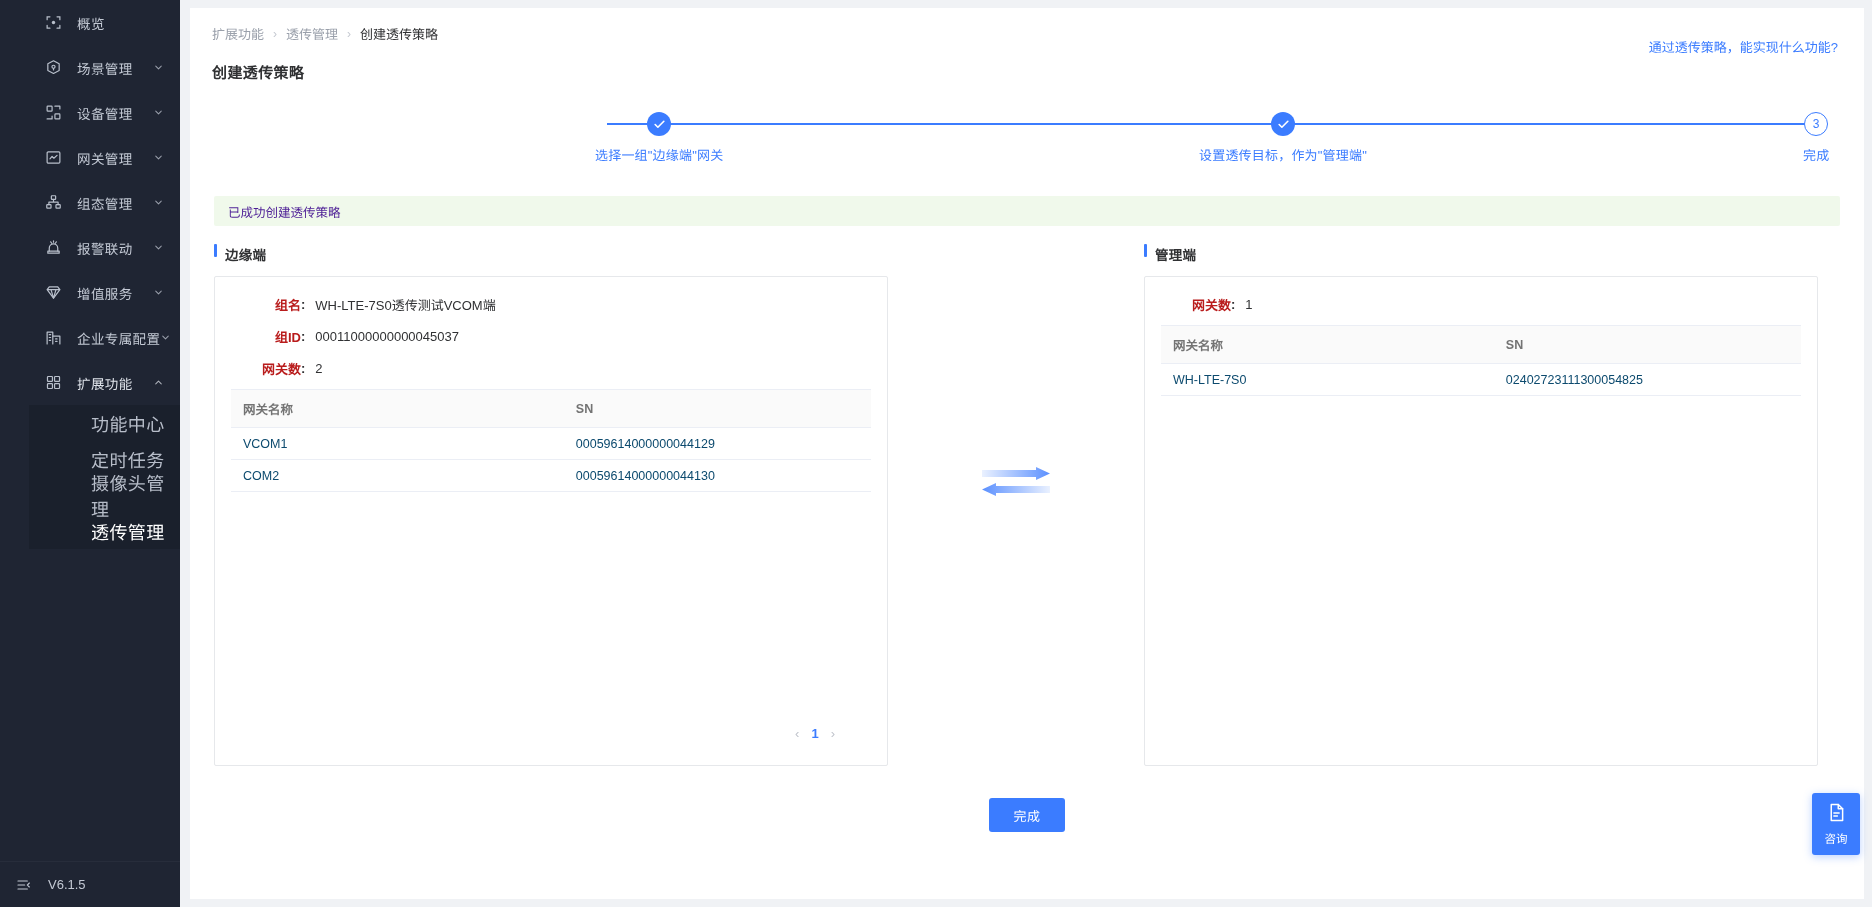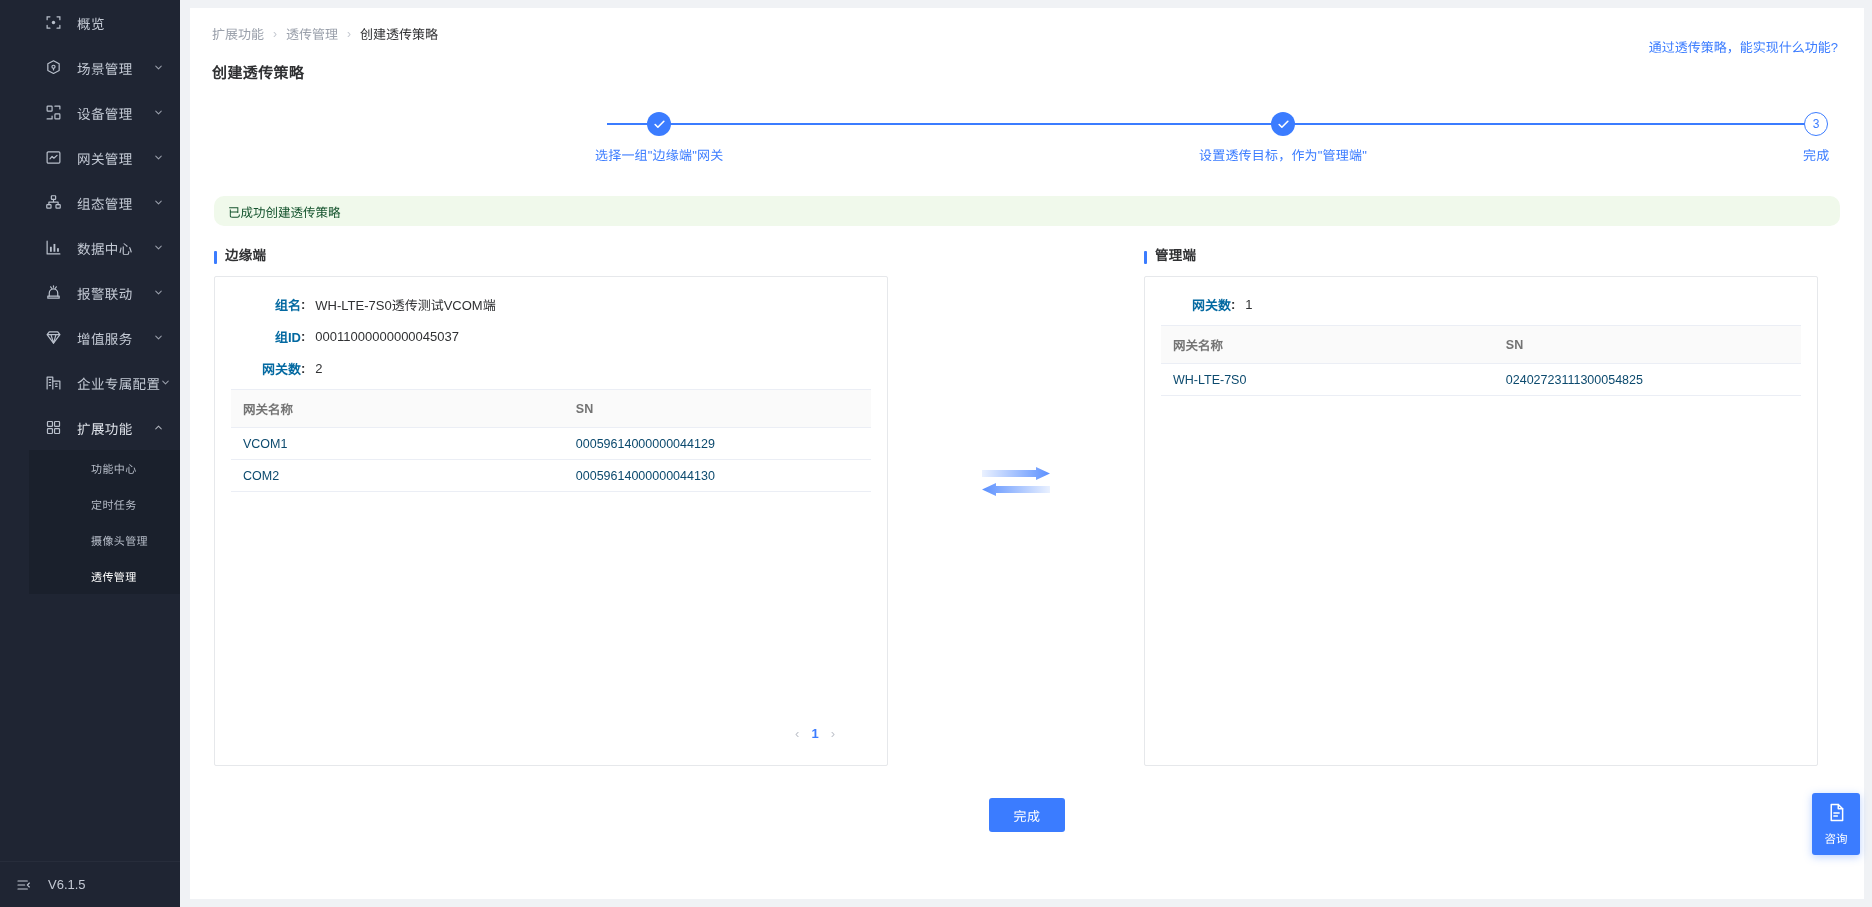--- a/index.html
+++ b/index.html
@@ -41,21 +41,21 @@
   .nav-label { flex: 1 1 auto; white-space: nowrap; letter-spacing: .4px; }
   .nav-caret { width: 12px; height: 12px; opacity: .75; display:flex; align-items:center; justify-content:center;}
   .nav-caret svg { width: 11px; height: 11px; }
   .nav-item.expanded { color: #dfe3ea; }
   .sub-list { background: #1a202c; }
   .sub-item {
     height: 36px;
     display: flex; align-items: center;
     padding-left: 62px;
     color: #b7bdc9;
-    font-size: 11px;
+    font-size: 18px;
     cursor: pointer;
     letter-spacing: .4px;
   }
   .sub-item.active { color: #ffffff; }
   .sidebar-footer {
     position: absolute; left: 0; bottom: 0;
     width: 180px; height: 46px;
     display: flex; align-items: center;
     padding-left: 14px;
     color: #c3c9d4;
@@ -137,38 +137,38 @@
     position: absolute; top: 11px; height: 2px; background: #3b7cff; z-index: 1;
   }
 
   
   .alert {
     margin: 22px 24px 0 24px;
     height: 30px;
     background: #f0f9eb;
     display: flex; align-items: center;
     padding-left: 14px;
-    color: #14532d;
+    color: #4c1d95;
     font-size: 12.5px;
-    border-radius: 10px;
+    border-radius: 2px;
   }
 
   
   .panels {
     display: flex;
     margin: 18px 24px 0 24px;
     position: relative;
   }
   .panel { position: relative; }
   .panel.left  { width: 674px; }
   .panel.mid   { width: 256px; position: relative; }
   .panel.right { width: 674px; }
 
   .panel-head {
-    display: flex; align-items: flex-end;
+    display: flex; align-items: flex-start;
     font-size: 13.5px; font-weight: bold; color: #303133;
     margin-bottom: 12px;
     letter-spacing:.3px;
   }
   .panel-head .bar {
     width: 3px; height: 13px; background: #3b7cff;
     margin-right: 8px; border-radius: 1px;
   }
   .panel-box {
     border: 1px solid #e6e8eb;
@@ -180,21 +180,21 @@
   .kv-list { padding: 14px 0 0 0; }
   .kv {
     display: flex; align-items: center;
     height: 26px;
     font-size: 13px;
     color: #303133;
     margin-bottom: 6px;
   }
   .kv-label {
     width: 86px; text-align: right;
-    font-weight: bold; color: #0369a1;
+    font-weight: bold; color: #b91c1c;
     margin-left: 0;
     padding-right: 0;
   }
   .kv-colon { margin-right: 10px; font-weight:bold; }
   .kv-val { color: #303133; }
 
   table.grid { width: calc(100% - 32px); margin: 8px 16px 0 16px; border-collapse: collapse; }
   table.grid th {
     background: #fafafa;
     text-align: left;
@@ -337,36 +337,20 @@
           </svg>
         </span>
         <span class="nav-label">组态管理</span>
         <span class="nav-caret">
           <svg viewBox="0 0 24 24" fill="none" stroke="currentColor" stroke-width="2.2" stroke-linecap="round" stroke-linejoin="round">
               <path d="M6 9l6 6 6-6"></path>
             </svg>
         </span>
       </div>
 
-      <div class="nav-item">
-        <span class="nav-icon">
-          <svg viewBox="0 0 24 24" fill="none" stroke="currentColor" stroke-width="1.7" stroke-linecap="round" stroke-linejoin="round">
-            <path d="M3 3v18h18"></path>
-              <rect x="7" y="11" width="2.6" height="7" fill="currentColor" stroke="none"></rect>
-            <rect x="12" y="7" width="2.6" height="11" fill="currentColor" stroke="none"></rect>
-            <rect x="17" y="13" width="2.6" height="5" fill="currentColor" stroke="none"></rect>
-          </svg>
-        </span>
-        <span class="nav-label">数据中心</span>
-        <span class="nav-caret">
-          <svg viewBox="0 0 24 24" fill="none" stroke="currentColor" stroke-width="2.2" stroke-linecap="round" stroke-linejoin="round">
-              <path d="M6 9l6 6 6-6"></path>
-            </svg>
-        </span>
-      </div>
 
       <div class="nav-item">
         <span class="nav-icon">
           <svg viewBox="0 0 24 24" fill="none" stroke="currentColor" stroke-width="1.7" stroke-linecap="round" stroke-linejoin="round">
             <path d="M6 17v-4a6 6 0 0 1 12 0v4"></path>
               <path d="M4 17h16v3H4z"></path>
               <path d="M8 4l1.5 2M16 4l-1.5 2M12 2.5v2"></path>
           </svg>
         </span>
         <span class="nav-label">报警联动</span>

